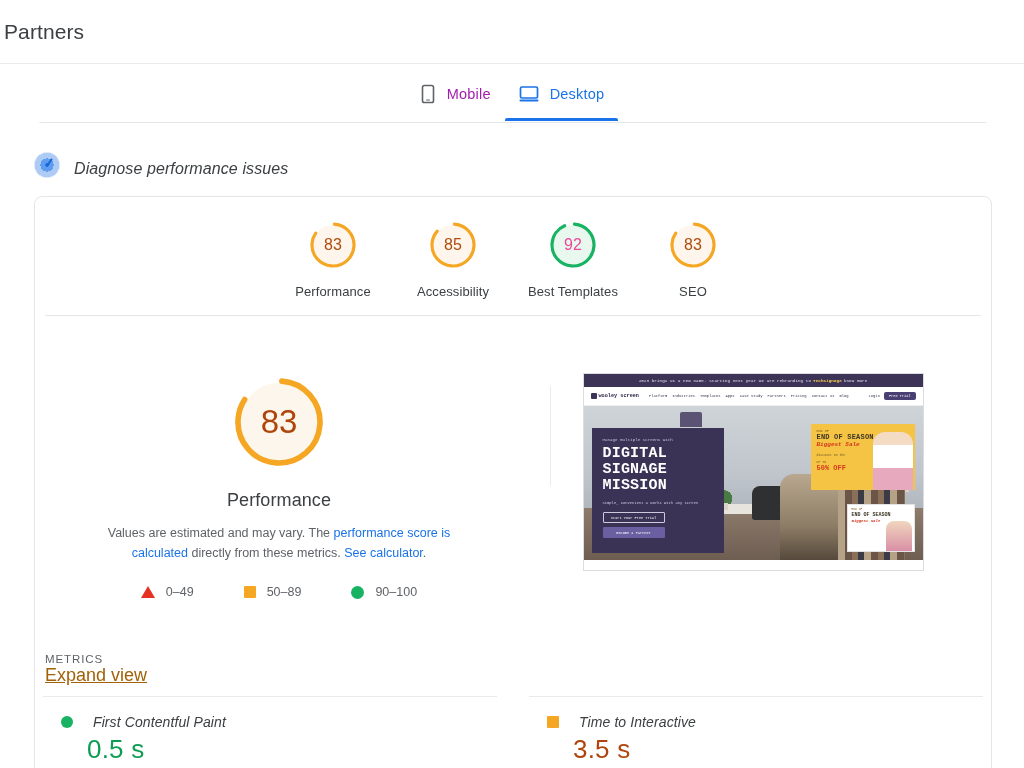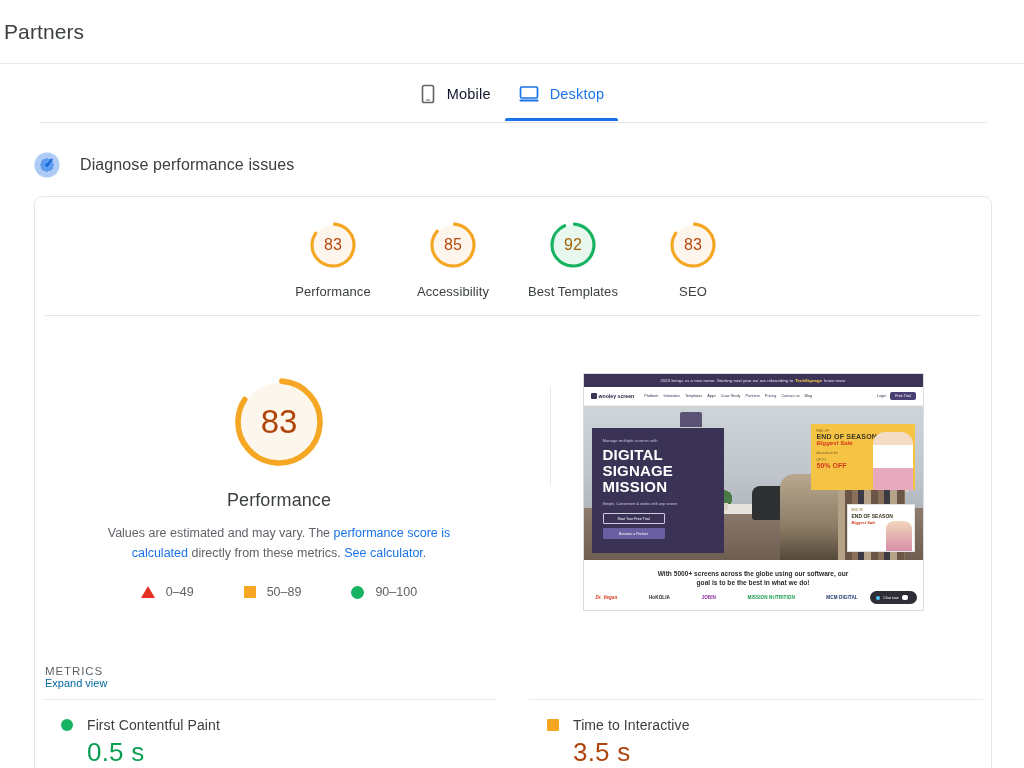--- a/index.html
+++ b/index.html
@@ -39,21 +39,21 @@
   }
   .tab {
     display: flex;
     align-items: center;
     gap: 11px;
     padding: 0 14px;
     height: 44px;
     cursor: pointer;
     position: relative;
   }
-  .tab-label { font-size: 14.5px; color: #0f172a; letter-spacing: .2px; }
+  .tab-label { font-size: 14.5px; color: #a21caf; letter-spacing: .2px; }
   .tab.active .tab-label { color: #1a73e8; }
   .tab .ico { display: block; line-height: 0; }
   .tab-underline {
     position: absolute;
     left: 0; right: 0; bottom: -5px;
     height: 3px;
     background: #1a73e8;
     border-radius: 2px 2px 0 0;
   }
 
@@ -72,23 +72,24 @@
     border-top: none;
     border-radius: 0 0 8px 8px;
     background: #fff;
     z-index: 0;
   }
   .tabs-row { position: relative; z-index: 2; }
 
   
   .section-head {
     display: flex;
-    align-items: center;
-    gap: 20px;
+    align-items: flex-end;
+    gap: 14px;
     padding: 30px 0 0 34px;
+    font-style: italic;
   }
   .diag-icon {
     width: 26px; height: 26px;
     border-radius: 50%;
     background: radial-gradient(circle at 50% 50%, #1a73e8 0 11%, #5e9cf0 11% 36%, #aecbf6 36% 66%, #dbe8fb 66% 100%);
     position: relative;
     flex: none;
   }
   .diag-icon::after {
     content: "";
@@ -214,26 +215,26 @@
   .score-right {
     flex: 1;
     display: flex;
     justify-content: center;
     padding-top: 1px;
   }
 
   
   .thumb {
     width: 341px;
-    height: 238px;
+    height: 198px;
     border: 1px solid #dadce0;
     background: #fff;
     overflow: hidden;
     position: relative;
-    font-family: Liberation Sans, sans-serif;
+    font-family: Liberation Mono, monospace;
   }
   .th-banner {
     height: 13px;
     background: #3d3356;
     color: #e7e2f2;
     font-size: 4.2px;
     display: flex;
     align-items: center;
     justify-content: center;
     letter-spacing: .1px;
@@ -392,33 +393,34 @@
     justify-content: space-between;
     padding: 0 8px 0 2px;
     flex-direction: column;
   }
   .metrics-label {
     font-size: 11.5px;
     letter-spacing: .9px;
     color: #5f6368;
   }
   .expand-view {
-    font-size: 11px;
-    color: #0369a1;
+    font-size: 18px;
+    color: #a16207;
     cursor: pointer;
+    text-decoration: underline;
   }
   .metrics-grid {
     margin-top: 10px;
     display: flex;
     gap: 32px;
   }
   .metric-col { flex: 1; }
   .metric-col .rule { height: 1px; background: #e8eaed; }
   .metric-row { padding: 17px 0 0 18px; }
-  .metric-name-row { display: flex; align-items: center; gap: 14px; }
+  .metric-name-row { display: flex; align-items: center; gap: 20px; font-style: italic; }
   .m-dot { width: 12px; height: 12px; border-radius: 50%; background: #18b362; }
   .m-sq { width: 12px; height: 12px; border-radius: 1px; background: #f5a623; }
   .metric-name { font-size: 14px; color: #3c4043; letter-spacing: .1px; }
   .metric-value { margin: 4px 0 0 26px; font-size: 26px; font-weight: 400; letter-spacing: .2px; }
 </style>
 </head>
 <body>
 
 <div class="app-header">
   <div class="app-title">Partners</div>
@@ -477,21 +479,21 @@
       </div>
       <div class="gauge-caption">Accessibility</div>
     </div>
 
     <div class="gauge-item">
       <div class="gauge-sm">
         <svg width="52" height="52" viewBox="0 0 52 52">
           <circle cx="26" cy="26" r="20" fill="#e9f8ef"></circle>
           <circle cx="26" cy="26" r="21" fill="none" stroke="#18b362" stroke-width="3.2" stroke-linecap="round" stroke-dasharray="121 132" transform="rotate(-86 26 26)"></circle>
         </svg>
-        <span class="num" style="color:#a16207">92</span>
+        <span class="num" style="color:#ec4899">92</span>
       </div>
       <div class="gauge-caption">Best Templates</div>
     </div>
 
     <div class="gauge-item">
       <div class="gauge-sm">
         <svg width="52" height="52" viewBox="0 0 52 52">
           <circle cx="26" cy="26" r="20" fill="#fef6ec"></circle>
           <circle cx="26" cy="26" r="21" fill="none" stroke="#f5a623" stroke-width="3.2" stroke-linecap="round" stroke-dasharray="109.5 132" transform="rotate(-86 26 26)"></circle>
         </svg>

